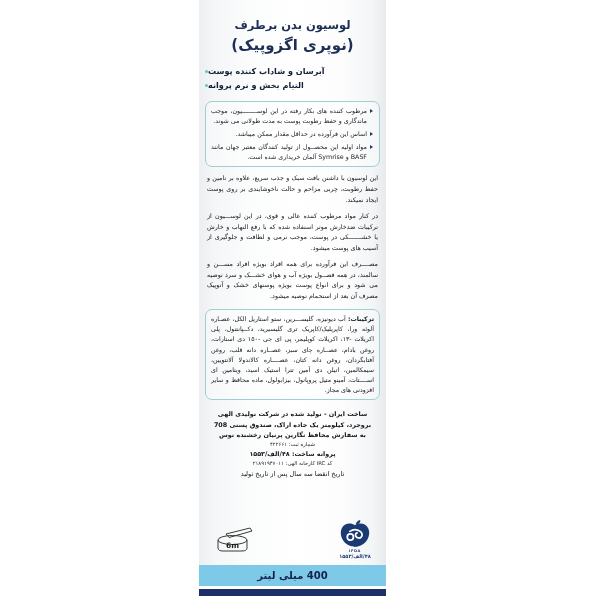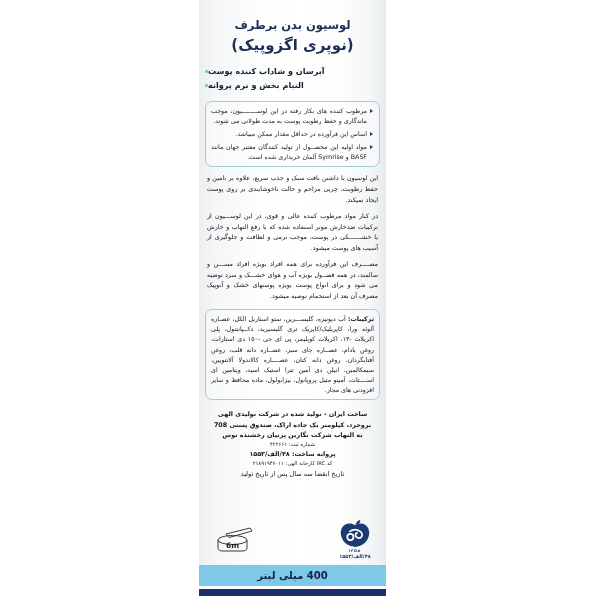--- a/index.html
+++ b/index.html
@@ -158,21 +158,21 @@
     <div class="para">در کنار مواد مرطوب کننده عالی و قوی، در این لوســـیون از ترکیبات ضدخارش موثر استفاده شده که با رفع التهاب و خارش یا خشـــــــکی در پوست، موجب نرمی و لطافت و جلوگیری از آسیب های پوست میشود.</div>
     <div class="para">مصــــرف این فرآورده برای همه افراد بویژه افراد مســـن و سالمند، در همه فصــول بویژه آب و هوای خشـــک و سرد توصیه می شود و برای انواع پوست بویژه پوستهای خشک و آتوپیک مصرف آن بعد از استحمام توصیه میشود.</div>
 
     <div class="ingbox">
       <div class="ing-text"><span class="lbl">ترکیبات:</span> <span>آب دیونیزه، گلیســـرین، ستو استاریل الکل، عصـاره آلوئه ورا، کاپریلیک/کاپریک تری گلیسیرید، دکــپانتنول، پلی اکریلات -۱۳، اکریلات کوپلیمر، پی ای جی -۱۵۰ دی استارات، روغن بادام، عصــاره چای سبز، عصــاره دانه قلب، روغن آفتابگردان، روغن دانه کتان، عصــــاره کالاندولا آلانتویین، سیمکالمین، اتیلن دی آمین تترا استیک اسید، ویتامین ای اســــتات، آمینو متیل پروپانول، بیزابولول، ماده محافظ و سایر افزودنی های مجاز.</span></div>
     </div>
 
     <div class="maker">
       <div class="mk-line">ساخت ایران - تولید شده در شرکت تولیدی الهی</div>
       <div class="mk-line">بروجرد، کیلومتر یک جاده اراک، صندوق پستی 708</div>
-      <div class="mk-line">به التهاب شرکت نگارین پرنیان رخشنده توس</div>
+      <div class="mk-line">به سفارش محافظ نگارین پرنیان رخشنده توس</div>
       <div class="mk-small"><span>شماره ثبت:</span> <span>۴۲۲۶۶۱</span></div>
       <div class="mk-line"><span>پروانه ساخت:</span> <span>۴۸/الف/۱۵۵۳</span></div>
       <div class="mk-small"><span>کد IRC کارخانه الهی:</span> <span>۲۱۸۹۱۹۴۷۰۱۱</span></div>
       <div class="mk-last">تاریخ انقضا سه سال پس از تاریخ تولید</div>
     </div>
 
     <div class="symbols">
       <div class="ifda">
         <div class="ifda-mark">
           <svg viewBox="0 0 64 58" width="34" height="30" aria-hidden="true">

